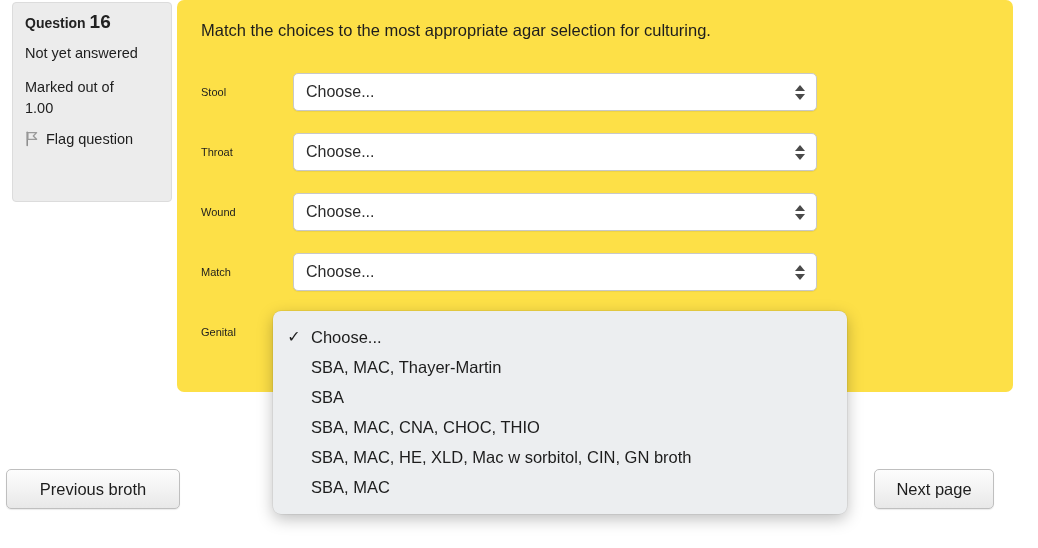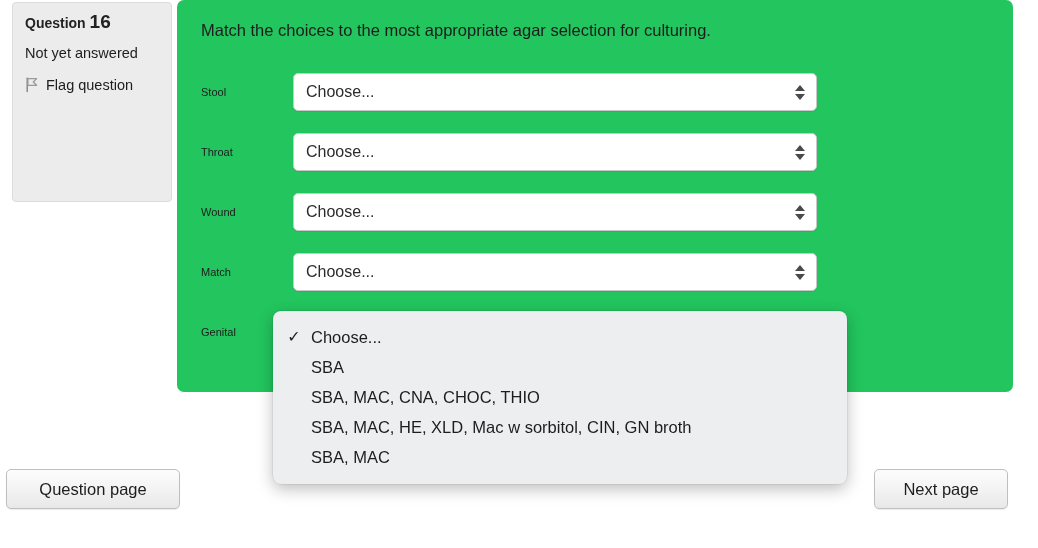--- a/index.html
+++ b/index.html
@@ -73,21 +73,21 @@
   }
   .flag-icon svg { display: block; }
 
   
   #question-panel {
     position: absolute;
     left: 177px;
     top: 0px;
     width: 836px;
     height: 392px;
-    background: #22c55e;
+    background: #fde047;
     border-radius: 7px;
     box-sizing: border-box;
   }
   #prompt-text {
     position: absolute;
     left: 24px;
     top: 18px;
     font-size: 16.5px;
     color: #1d1d1d;
     line-height: 24px;
@@ -211,32 +211,33 @@
     padding: 0 14px;
   }
   #previous-page-button {
     left: 6px;
     top: 469px;
     width: 174px;
   }
   #next-page-button {
     left: 874px;
     top: 469px;
-    width: 134px;
+    width: 120px;
   }
 </style>
 </head>
 <body>
 
 <div id="question-info">
   <div class="q-head">
     <span>Question</span>
     <span class="q-num">16</span>
   </div>
   <div class="q-state">Not yet answered</div>
+  <div class="q-grade">Marked out of 1.00</div>
   <div class="q-flag">
     <span class="flag-icon">
       <svg width="14" height="16" viewBox="0 0 14 16" aria-hidden="true">
         <path d="M2.2 1.2 L2.2 14.6" stroke="#8a8a8a" stroke-width="1.5" fill="none" stroke-linecap="round"></path>
         <path d="M2.9 1.6 L11.6 1.6 L8.3 5.0 L11.6 8.3 L2.9 8.3 Z" fill="none" stroke="#9a9a9a" stroke-width="1.3" stroke-linejoin="round"></path>
       </svg>
     </span>
     <span>Flag question</span>
   </div>
 </div>
@@ -303,27 +304,30 @@
 
   </div>
 </div>
 
 <div id="dropdown-menu">
   <div class="dd-option">
     <span class="dd-check">✓</span>
     <span>Choose...</span>
   </div>
   <div class="dd-option">
+    <span>SBA, MAC, Thayer-Martin</span>
+  </div>
+  <div class="dd-option">
     <span>SBA</span>
   </div>
   <div class="dd-option">
     <span>SBA, MAC, CNA, CHOC, THIO</span>
   </div>
   <div class="dd-option">
     <span>SBA, MAC, HE, XLD, Mac w sorbitol, CIN, GN broth</span>
   </div>
   <div class="dd-option">
     <span>SBA, MAC</span>
   </div>
 </div>
 
-<div class="nav-button" id="previous-page-button">Question page</div>
+<div class="nav-button" id="previous-page-button">Previous broth</div>
 <div class="nav-button" id="next-page-button">Next page</div>
 
 </body></html>

